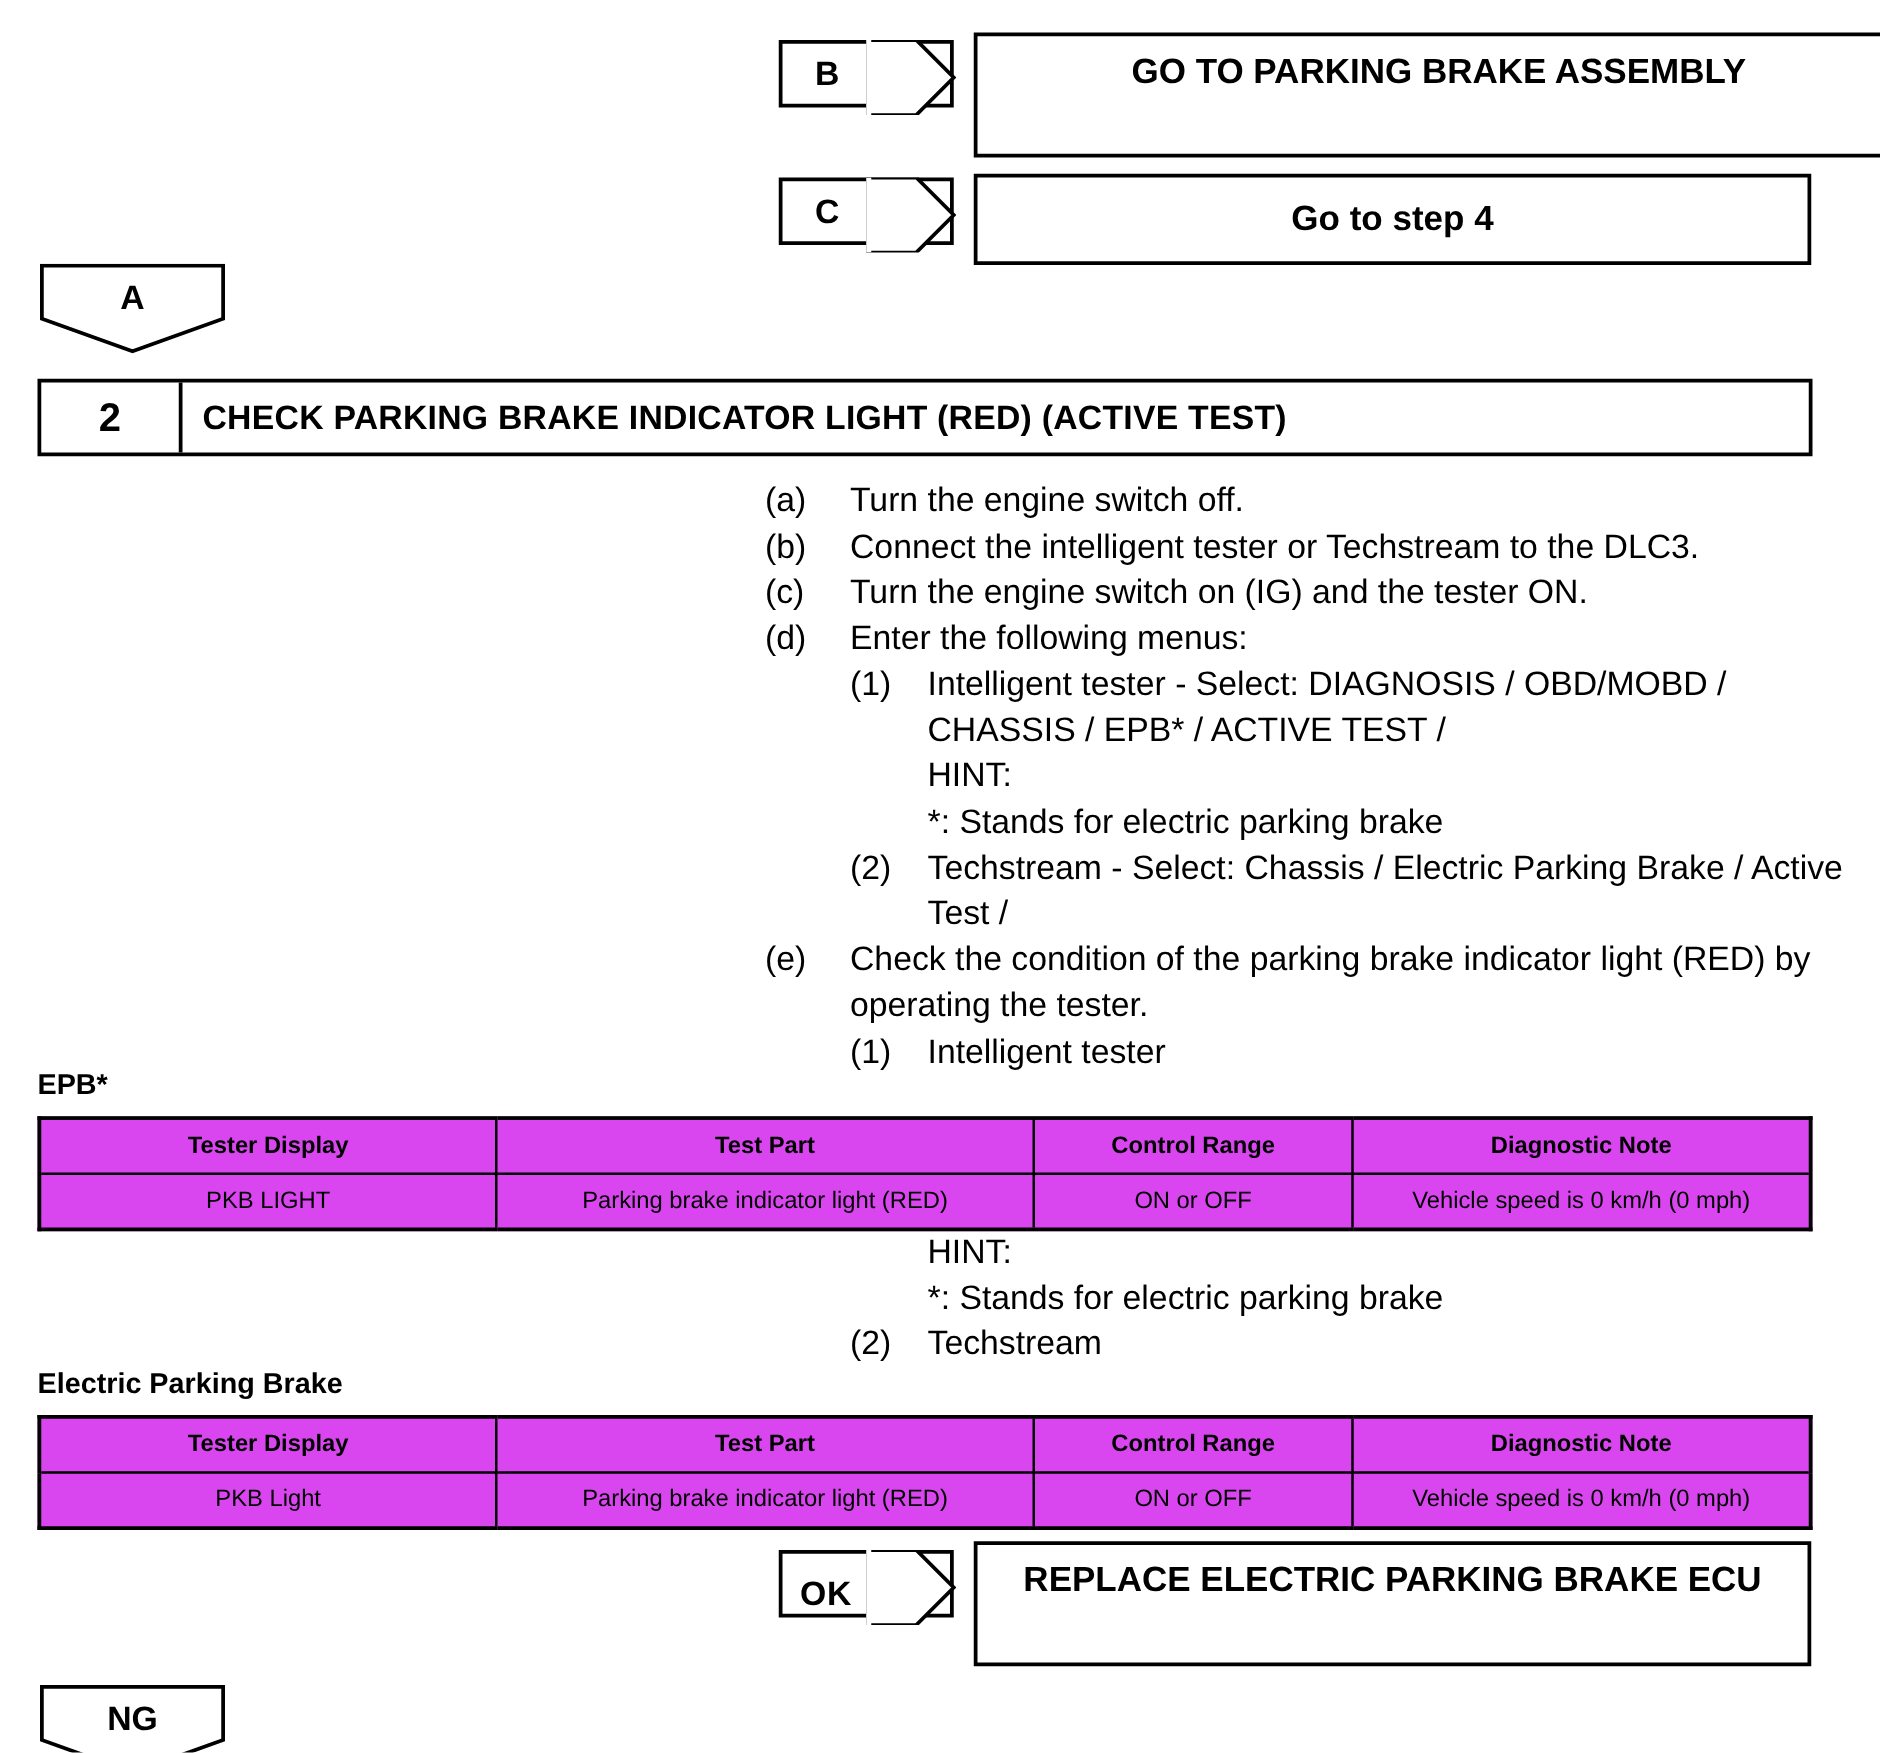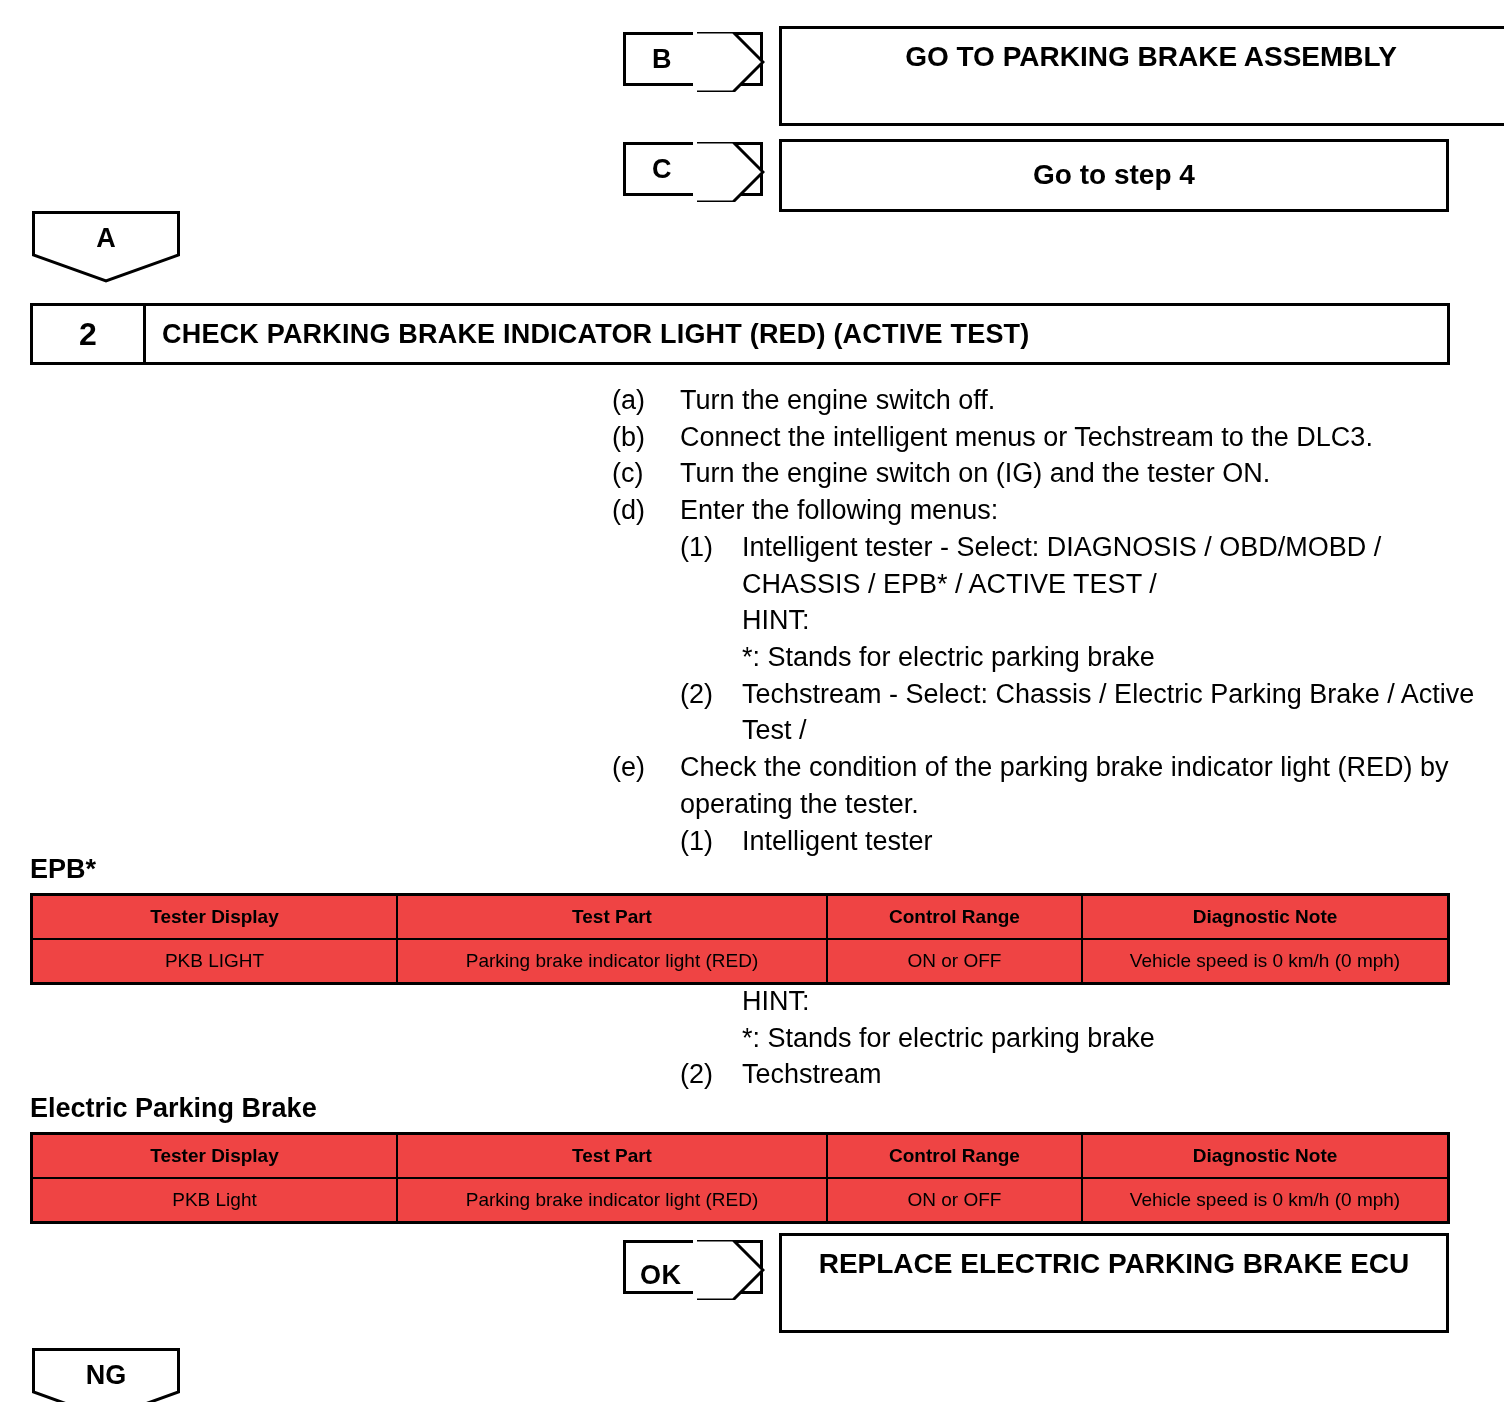--- a/index.html
+++ b/index.html
@@ -127,26 +127,26 @@
     width: 62px;
     flex: 0 0 62px;
   }
   .proc .body { flex: 1 1 auto; }
   .proc .indent { padding-left: 68px; }
 
   
   .tbl-caption {
     position: absolute;
     font-weight: bold;
-    font-size: 27px;
+    font-size: 23px;
   }
   table.data {
     position: absolute;
     border-collapse: collapse;
-    background: #ef4444;
+    background: #d946ef;
   }
   table.data th, table.data td {
     border: 2px solid #000;
     font-size: 19px;
     text-align: center;
     padding: 6px 4px;
     font-weight: normal;
   }
   table.data th {
     font-weight: bold;
@@ -208,21 +208,21 @@
   <div class="step-title">CHECK PARKING BRAKE INDICATOR LIGHT (RED) (ACTIVE TEST)</div>
 </div>
 
 <div class="proc">
   <div class="row">
     <span class="marker">(a)</span>
     <span class="body">Turn the engine switch off.</span>
   </div>
   <div class="row">
     <span class="marker">(b)</span>
-    <span class="body">Connect the intelligent menus or Techstream to the DLC3.</span>
+    <span class="body">Connect the intelligent tester or Techstream to the DLC3.</span>
   </div>
   <div class="row">
     <span class="marker">(c)</span>
     <span class="body">Turn the engine switch on (IG) and the tester ON.</span>
   </div>
   <div class="row">
     <span class="marker">(d)</span>
     <span class="body">Enter the following menus:</span>
   </div>
   <div class="indent">

